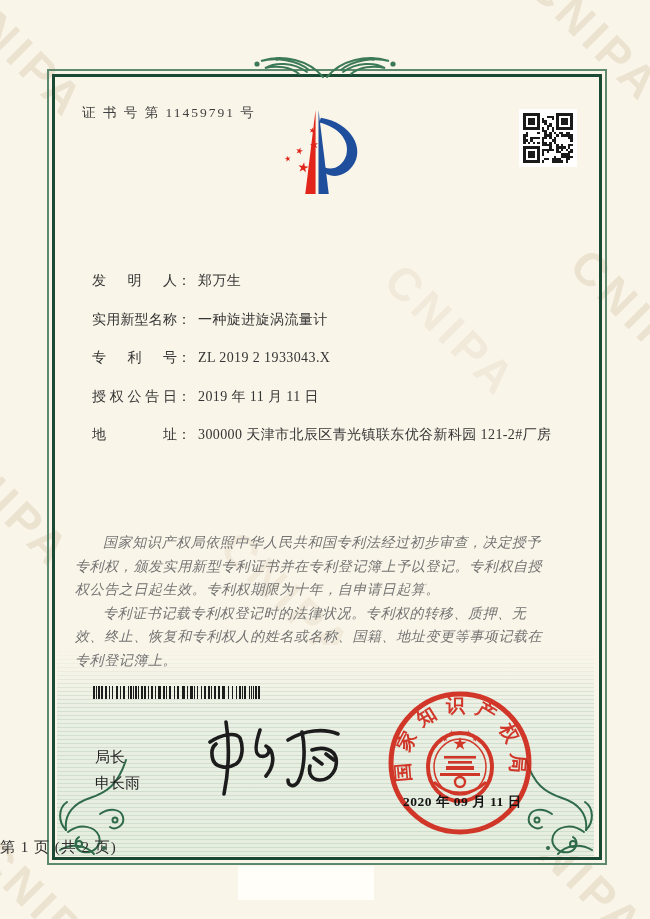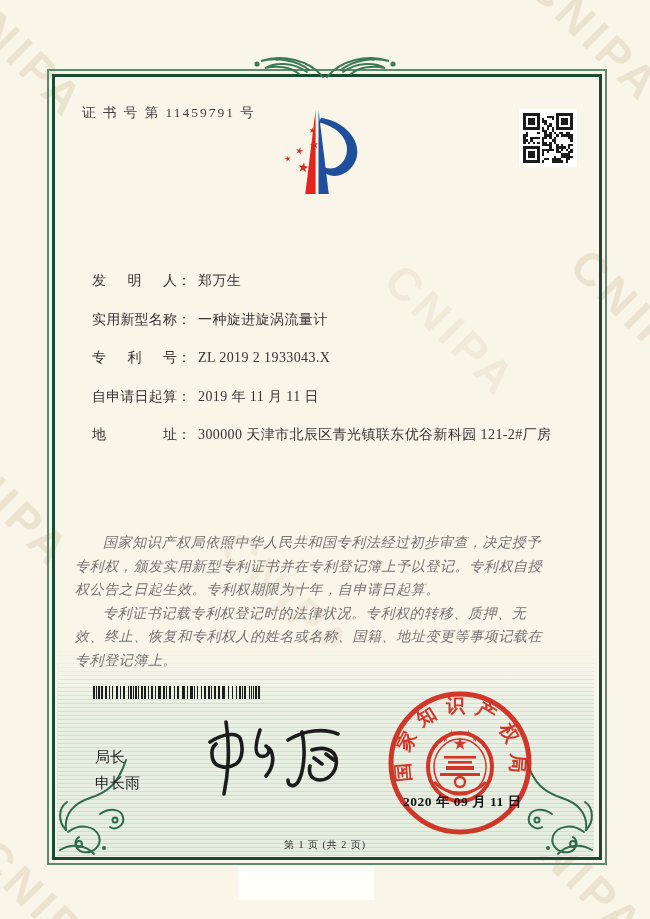--- a/index.html
+++ b/index.html
@@ -45,21 +45,21 @@
   .barcode div{background:#1c1c1c;flex:none;}
   
   .signer{position:absolute;left:95px;top:744px;font-family:"Liberation Sans",sans-serif;
           font-size:15px;color:#1f1f1f;line-height:26px;}
   .sig{position:absolute;left:196px;top:716px;}
   
   .seal{position:absolute;left:385px;top:688px;opacity:.93;}
   .seal-date{position:absolute;left:403px;top:793px;font-size:13.5px;font-weight:700;color:#141414;
              white-space:nowrap;letter-spacing:.5px;}
   
-  .pagefoot{position:absolute;left:0;right:0;top:838px;text-align:center;font-size:10px;
+  .pagefoot{position:absolute;left:0;right:0;top:838px;font-size:15px;
             color:#2e2e2e;letter-spacing:1px;}
   .noteband{position:absolute;left:238px;top:866px;width:136px;height:34px;background:#fffef9;}
   .note{position:absolute;left:0;right:0;top:874px;text-align:center;font-size:13.5px;
         font-style:italic;color:#2d2d2d;letter-spacing:2px;}
 </style>
 </head>
 <body>
 
 <div class="page">
 
@@ -275,21 +275,21 @@
     <div class="frow">
       <span class="flabel">发明人</span><span class="fcolon">：</span><span class="fvalue">郑万生</span>
     </div>
     <div class="frow">
       <span class="flabel">实用新型名称</span><span class="fcolon">：</span><span class="fvalue">一种旋进旋涡流量计</span>
     </div>
     <div class="frow">
       <span class="flabel">专利号</span><span class="fcolon">：</span><span class="fvalue">ZL 2019 2 1933043.X</span>
     </div>
     <div class="frow">
-      <span class="flabel">自申请日起算</span><span class="fcolon">：</span><span class="fvalue">2019 年 11 月 11 日</span>
+      <span class="flabel">授权公告日</span><span class="fcolon">：</span><span class="fvalue">2019 年 11 月 11 日</span>
     </div>
     <div class="frow">
       <span class="flabel">地址</span><span class="fcolon">：</span><span class="fvalue">300000 天津市北辰区青光镇联东优谷新科园 121-2#厂房</span>
     </div>
   </div>
 
   <div class="bodytxt">
     <p>国家知识产权局依照中华人民共和国专利法经过初步审查，决定授予专利权，颁发实用新型专利证书并在专利登记簿上予以登记。专利权自授权公告之日起生效。专利权期限为十年，自申请日起算。</p>
     <p>专利证书记载专利权登记时的法律状况。专利权的转移、质押、无效、终止、恢复和专利权人的姓名或名称、国籍、地址变更等事项记载在专利登记簿上。</p>
   </div>

